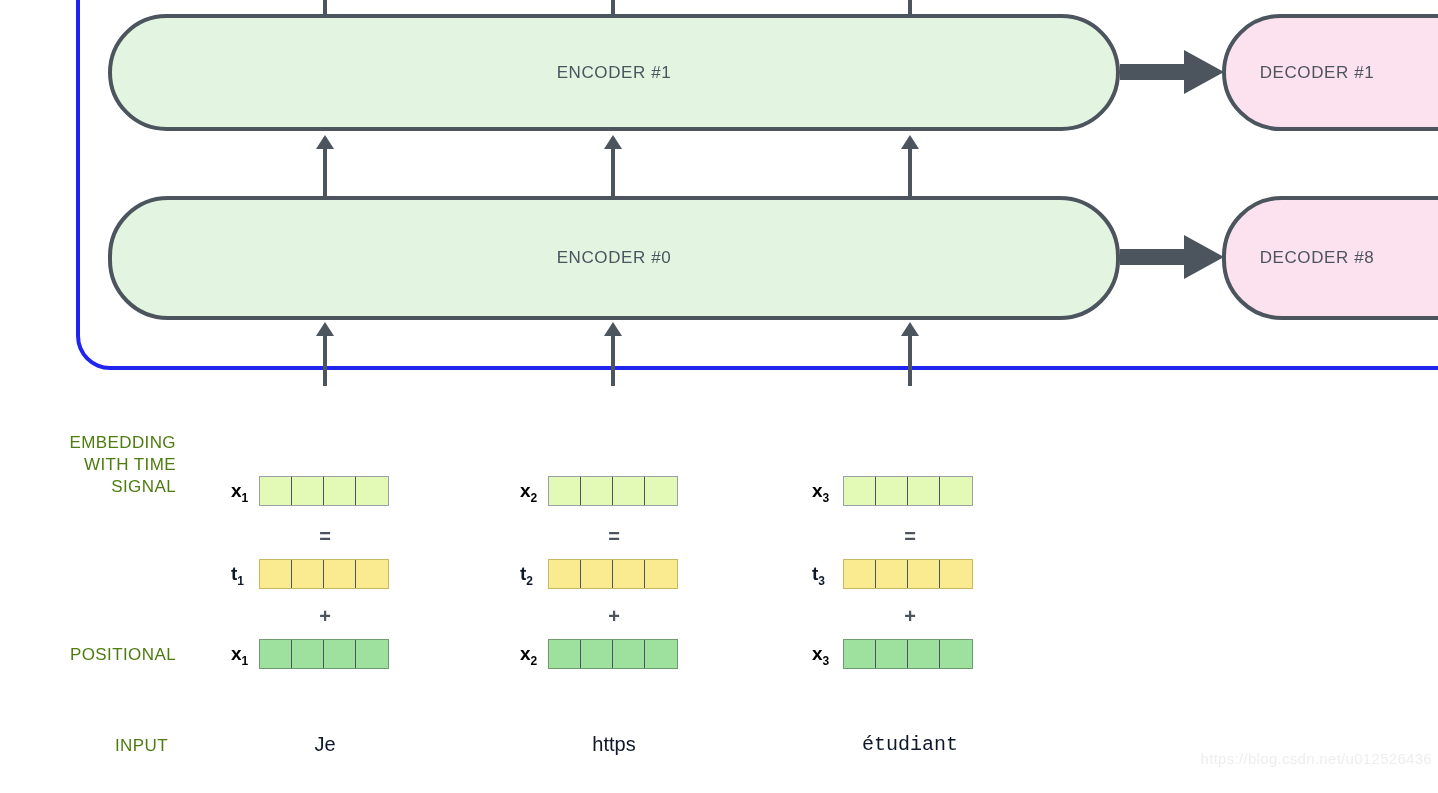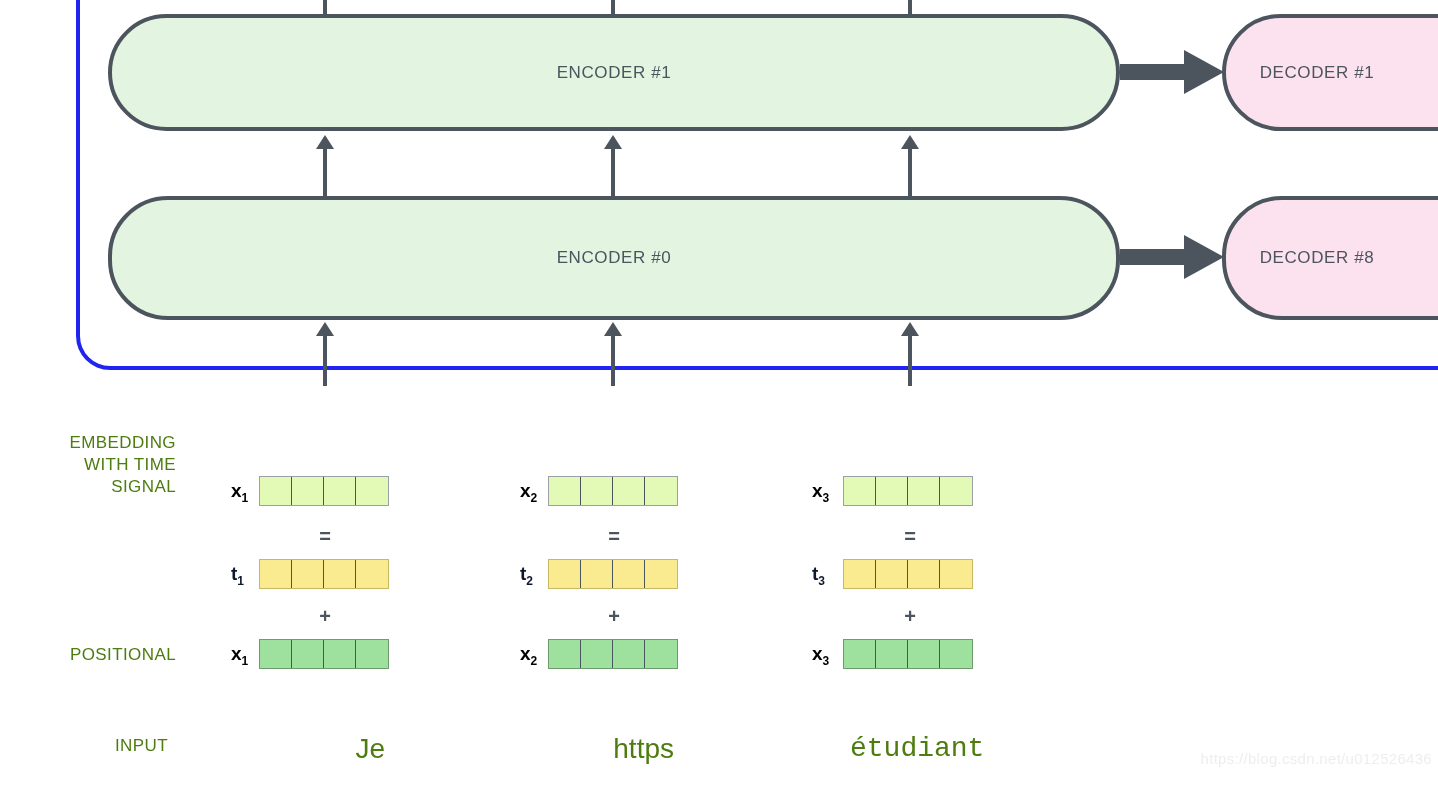--- a/index.html
+++ b/index.html
@@ -113,23 +113,23 @@
     position:absolute;
     color:#4c545e;
     font-size:20px;
     font-weight:bold;
     text-align:center;
     width:24px;
   }
 
   .word{
     position:absolute;
-    color:#4d7c0f;
-    font-size:28px;
-    text-align:right;
+    color:#0f172a;
+    font-size:20px;
+    text-align:center;
     white-space:nowrap;
   }
 
   .watermark{
     position:absolute;
     right:6px;bottom:26px;
     color:#eeeeee;
     font-size:15px;
     letter-spacing:.3px;
     white-space:nowrap;

